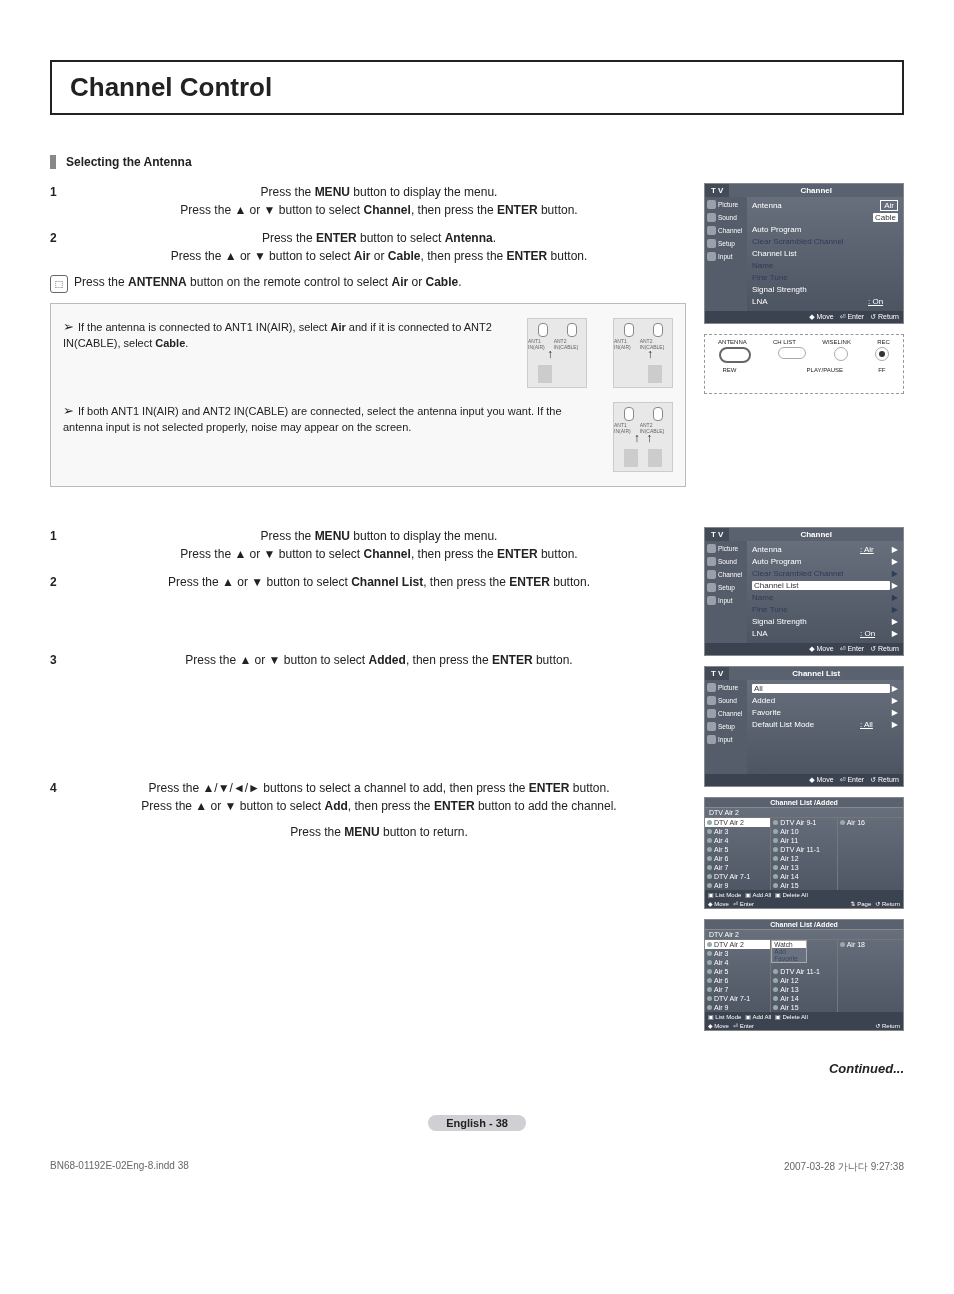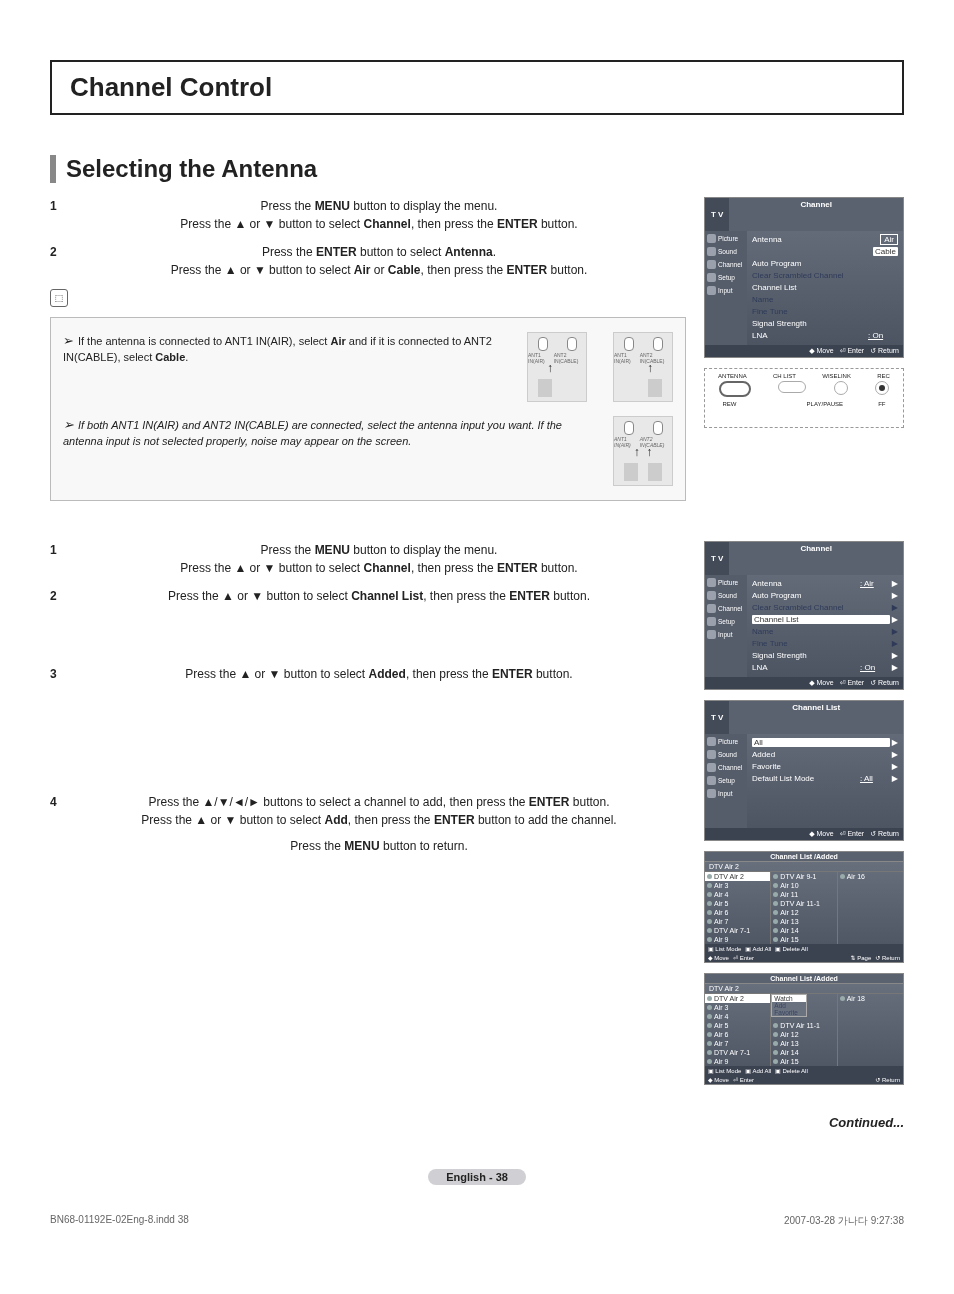--- a/index.html
+++ b/index.html
@@ -1,45 +1,45 @@
 <!DOCTYPE html>
 <html><head>
 <meta charset="utf-8">
 <style>
   * { box-sizing: border-box; margin: 0; padding: 0; }
   body { font-family: Arial, Helvetica, sans-serif; background: #fff; color: #222; width: 954px; margin: 0 auto; padding: 60px 50px 40px 50px; font-size: 12px; position: relative; }
   .page-title-box { border: 2px solid #222; padding: 10px 18px; margin-bottom: 40px; }
   .page-title { font-size: 26px; font-weight: bold; }
   .section { margin-bottom: 40px; }
-  .section-heading { font-size: 24px; font-weight: bold; border-left: 6px solid #888; padding-left: 10px; margin-bottom: 14px; }
+  .section-heading { font-size: 12px; font-weight: bold; border-left: 6px solid #888; padding-left: 10px; margin-bottom: 14px; }
   .sub-intro { font-size: 12px; font-weight: bold; margin: 6px 0 14px 20px; line-height: 1.4; }
   .columns { display: flex; gap: 18px; }
   .col-left { flex: 1; }
   .col-right { width: 200px; }
   .step-list { list-style: none; }
   .step { display: flex; margin-bottom: 10px; line-height: 1.5; }
   .step-num { font-weight: bold; width: 22px; flex-shrink: 0; }
   .step-body { flex: 1; text-align: center; }
   .note-line { display: flex; align-items: flex-start; margin: 6px 0 10px 0; }
   .remote-icon { width: 18px; height: 18px; border: 1px solid #666; border-radius: 3px; margin-right: 6px; display: flex; align-items: center; justify-content: center; font-size: 9px; }
   .hint-box { border: 1px solid #bbb; background: #f8f8f8; padding: 14px 12px; margin-top: 8px; }
   .hint-row { display: flex; gap: 10px; margin-bottom: 14px; }
-  .hint-row:last-child { margin-bottom: 0; font-style: italic; }
+  .hint-row:last-child { margin-bottom: 0; }
   .hint-arrow { font-size: 13px; margin-right: 4px; }
   .hint-text { flex: 1; font-size: 11px; line-height: 1.4; }
   .hint-diag { display: flex; gap: 4px; }
   .ant-diag { width: 60px; height: 70px; background: #e8e8e8; border: 1px solid #ccc; position: relative; }
   .ant-top { position: absolute; top: 4px; left: 0; right: 0; display: flex; justify-content: space-around; }
   .ant-dot { width: 10px; height: 14px; border: 1px solid #888; border-radius: 4px; background:#fff; }
   .ant-arrow { position: absolute; top: 28px; left: 0; right: 0; text-align: center; font-size: 12px; }
   .ant-plug { position: absolute; bottom: 4px; left: 50%; transform: translateX(-50%); width: 14px; height: 18px; background: #ccc; }
   .ant-labels { position: absolute; top: 19px; font-size: 5px; left:0; right:0; display:flex; justify-content:space-around; color:#666; }
   .osd { background: linear-gradient(#6a7280, #4a5260); border: 1px solid #888; color: #fff; font-size: 8px; margin-bottom: 10px; }
   .osd-header { display: flex; background: #434a58; }
-  .osd-tv { padding: 12px 6px; font-weight: bold; }
+  .osd-tv { padding: 2px 6px; font-weight: bold; }
   .osd-title { flex: 1; text-align: center; padding: 2px 0; background: #5a6270; font-weight: bold; }
   .osd-body { display: flex; }
   .osd-side { width: 42px; background: #555c6a; padding: 3px 2px; }
   .osd-side-item { display: flex; align-items: center; gap: 2px; margin-bottom: 4px; font-size: 6.5px; }
   .osd-ico { width: 9px; height: 9px; background: #9aa0ac; border-radius: 2px; }
   .osd-main { flex: 1; padding: 3px 5px; }
   .osd-row { display: flex; justify-content: space-between; align-items: center; margin-bottom: 2px; height: 10px; }
   .osd-row.dim { color: #2e3a58; }
   .osd-row .lbl { flex:1; }
   .osd-row .val { width: 30px; text-decoration: underline; }
@@ -90,20 +90,21 @@
           <div class="step-num">1</div>
           <div class="step-body" id="s1s0">Press the <b>MENU</b> button to display the menu.<br>Press the ▲ or ▼ button to select <b>Channel</b>, then press the <b>ENTER</b> button.</div>
         </li>
         <li class="step">
           <div class="step-num">2</div>
           <div class="step-body" id="s1s1">Press the <b>ENTER</b> button to select <b>Antenna</b>.<br>Press the ▲ or ▼ button to select <b>Air</b> or <b>Cable</b>, then press the <b>ENTER</b> button.</div>
         </li>
       </ol>
       <div class="note-line">
         <span class="remote-icon">⬚</span>
+        <span id="s1remote">Press the <b>ANTENNA</b> button on the remote control to select <b>Air</b> or <b>Cable</b>.</span>
       </div>
 
       <div class="hint-box">
         <div class="hint-row">
           <div class="hint-text"><span class="hint-arrow">➢</span><span id="s1h1">If the antenna is connected to ANT1 IN(AIR), select <b>Air</b> and if it is connected to ANT2 IN(CABLE), select <b>Cable</b>.</span></div>
           <div class="hint-diag">
             <div class="ant-diag">
               <div class="ant-top">
                   <div class="ant-dot"></div>
                   <div class="ant-dot"></div>

